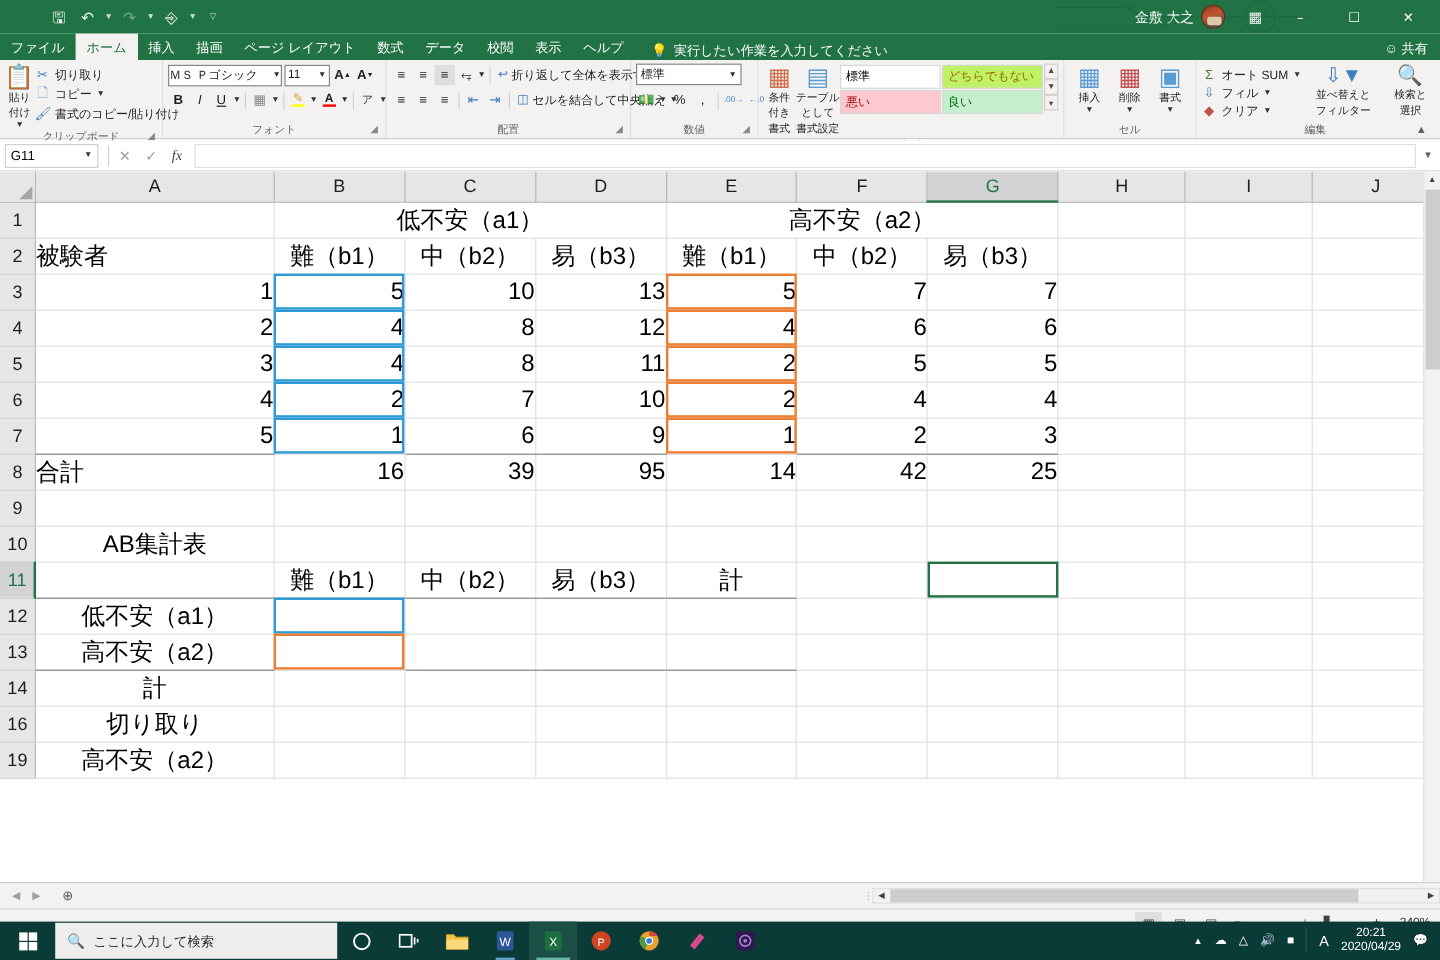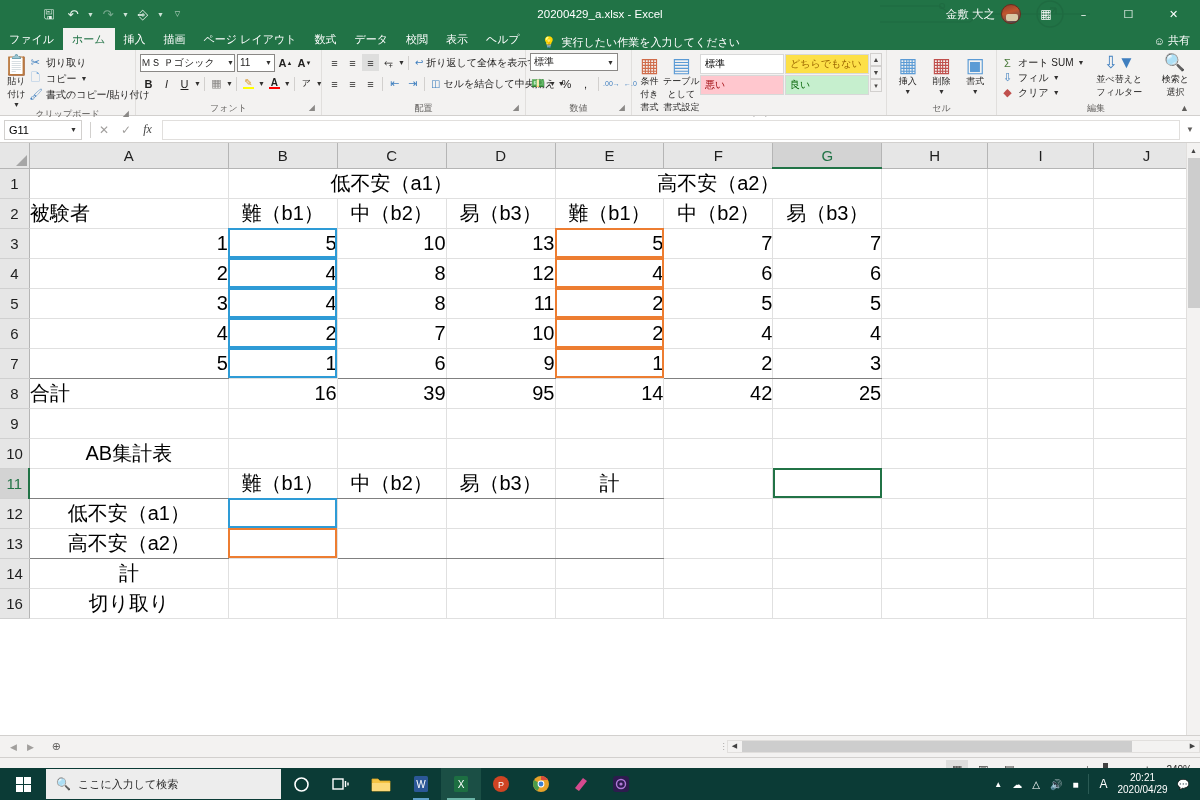--- a/index.html
+++ b/index.html
@@ -303,21 +303,20 @@
     <div class="qat-caret">▼</div>
     <div class="qat-caret" style="margin-left:6px">▽</div>
   </div>
   <svg class="deco" viewBox="0 0 210 28">
     <circle cx="170" cy="14" r="13" fill="none" stroke="#1b5c38" stroke-width="1.5"></circle>
     <path d="M0 6 L60 6 L70 14 L210 14" fill="none" stroke="#1b5c38" stroke-width="1.2"></path>
     <path d="M0 22 L90 22 L100 14" fill="none" stroke="#1b5c38" stroke-width="1.2"></path>
     <circle cx="62" cy="6" r="2.5" fill="none" stroke="#1b5c38" stroke-width="1.2"></circle>
     <path d="M165 19 L176 8 M176 8 L170 8 M176 8 L176 14" stroke="#1b5c38" stroke-width="1.4" fill="none"></path>
   </svg>
-  <div class="title-center">20200429_a.xlsx  -  Excel</div>
   <div class="title-right">
     <div class="user-name">金敷 大之</div>
     <div class="avatar"></div>
     <div class="ribbon-display">▦</div>
     <div class="wbtn">–</div>
     <div class="wbtn">☐</div>
     <div class="wbtn close">✕</div>
   </div>
 </div>
 
@@ -488,21 +487,21 @@
         <span>書式</span>
       </div>
       <div class="big-btn" style="width:58px">
         <span class="big-icon" style="color:#5b9bd5">▤</span>
         <span>テーブルとして</span>
         <span>書式設定</span>
       </div>
       <div class="stylecells">
         <div class="stylerow">
           <div class="scell" style="background:#ffffff;color:#000">標準</div>
-          <div class="scell" style="background:#fde047;color:#9c6500">どちらでもない</div>
+          <div class="scell" style="background:#bef264;color:#9c6500">どちらでもない</div>
         </div>
         <div class="stylerow">
           <div class="scell" style="background:#ffc7ce;color:#9c0006">悪い</div>
           <div class="scell" style="background:#c6efce;color:#006100">良い</div>
         </div>
       </div>
       <div class="gal-scroll">
         <div>▲</div>
         <div>▼</div>
         <div>▾</div>
@@ -818,20 +817,33 @@
       <td class="cell"></td>
       <td class="cell"></td>
       <td class="cell"></td>
       <td class="cell"></td>
       <td class="cell"></td>
       <td class="cell"></td>
     </tr>
 
 
 
+    <tr style="height:30px">
+      <td class="rowhead">19</td>
+      <td class="cell c">高不安（a2）</td>
+      <td class="cell"></td>
+      <td class="cell"></td>
+      <td class="cell"></td>
+      <td class="cell"></td>
+      <td class="cell"></td>
+      <td class="cell"></td>
+      <td class="cell"></td>
+      <td class="cell"></td>
+      <td class="cell"></td>
+    </tr>
   </tbody>
     </table>
 </div>
 
 <div class="vscroll">
   <div class="vs-arrow">▲</div>
   <div class="vs-thumb"></div>
 </div>
 
 <div class="sheetbar">

